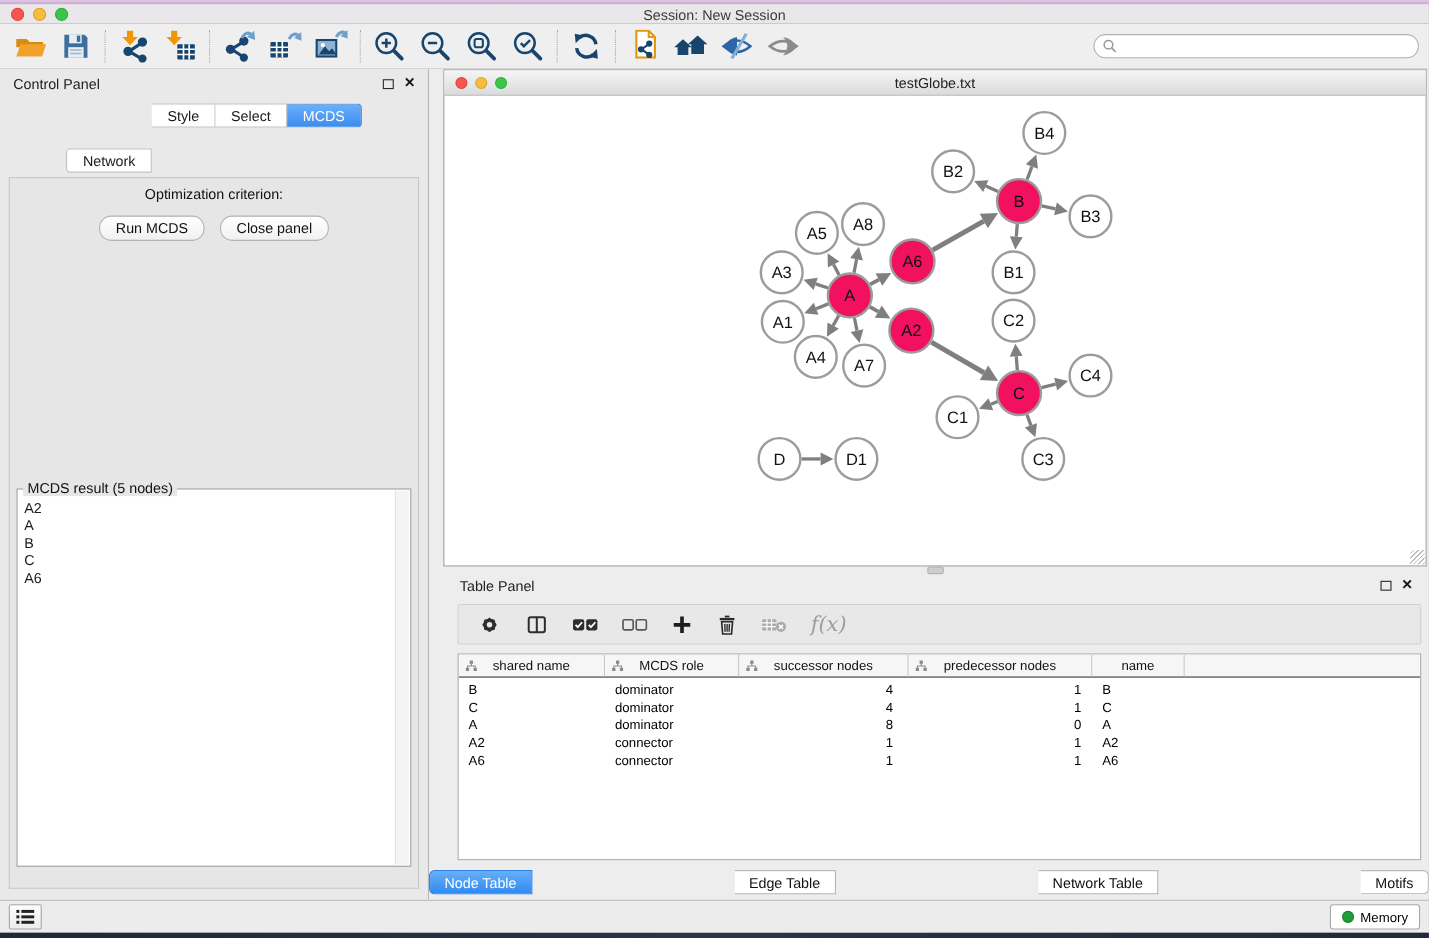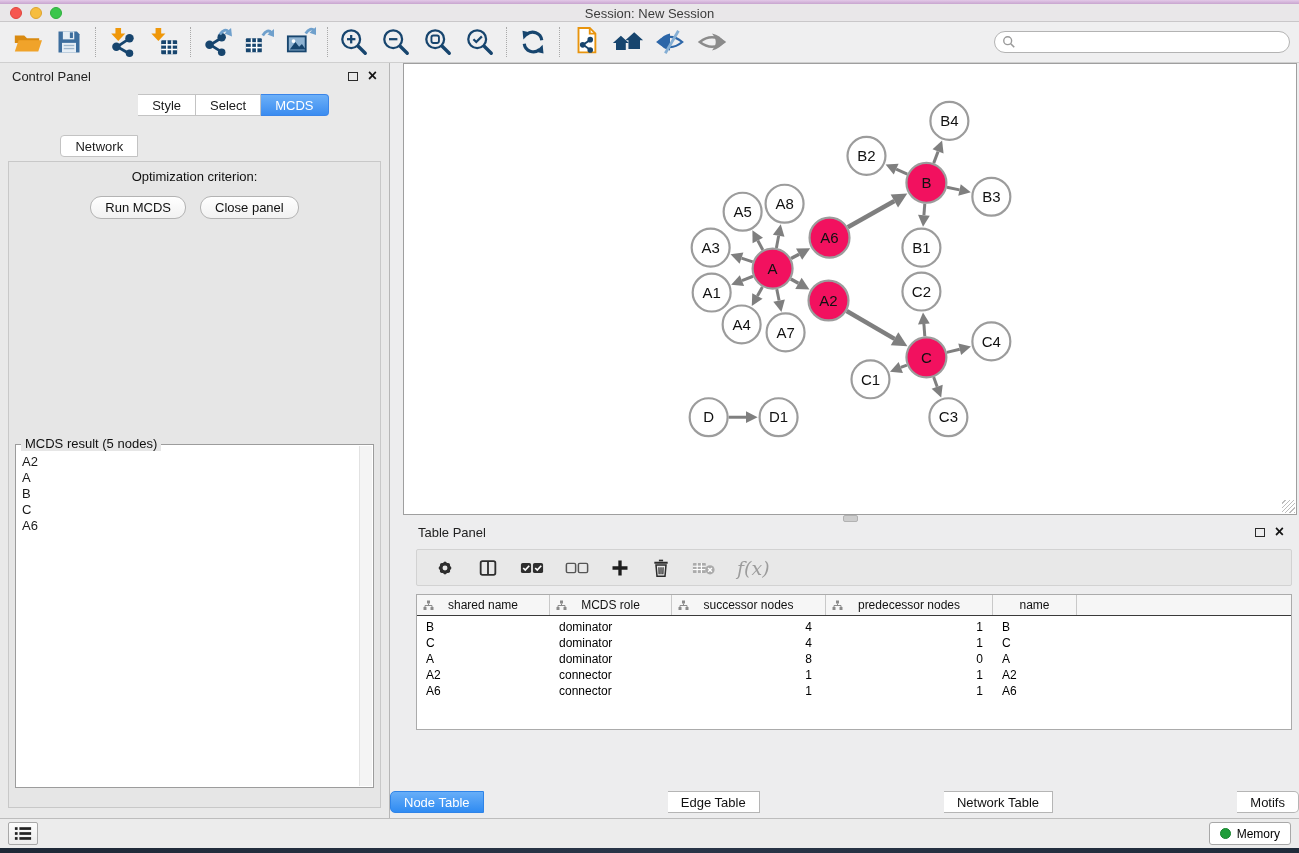--- a/index.html
+++ b/index.html
@@ -90,21 +90,21 @@
                          background:#cdcdcd; border:1px solid #b2b2b2; border-radius:2px; }
 
   
   .tpanel { position:absolute; top:457px; left:0; right:0; bottom:0; }
   .tp-head { height:24px; display:flex; align-items:center; padding:0 15px 0 28px; }
   .tp-head .ptitle { flex:1; font-size:13px; color:#222; }
   .tp-toolbar { margin:5px 7px 0 26px; height:37px; background:#e8e8e8; border:1px solid #d2d2d2;
                 border-radius:2px; display:flex; align-items:center; gap:21px; padding-left:17px; }
   .tp-tool { background:none; border:none; display:flex; align-items:center; }
   .fx-label { font-family:"DejaVu Serif", serif; font-style:italic; font-size:19px; color:#9c9c9c; }
-  .tp-table { margin:8px 7px 0 26px; height:136px; background:#fff; border:1px solid #ababab;
+  .tp-table { margin:8px 7px 0 26px; height:188px; background:#fff; border:1px solid #ababab;
               overflow:hidden; }
   .thead { display:flex; height:21px; background:#f6f6f6; border-bottom:1px solid #3a3a3a; }
   .th { position:relative; display:flex; align-items:center; justify-content:center;
         border-right:1px solid #c9c9c9; font-size:12px; color:#111; }
   .th .hicon { position:absolute; left:6px; top:5px; }
   .tbody { padding-top:3px; }
   .tr { display:flex; height:16px; align-items:center; }
   .td { font-size:12px; color:#000; white-space:nowrap; }
   .w0{width:133px}.w1{width:122px}.w2{width:154px}.w3{width:167px}.w4{width:84px}
   .a-l{padding-left:9px}.a-r2{text-align:right;padding-right:14px}.a-r3{text-align:right;padding-right:10px}
@@ -336,20 +336,28 @@
               <div class="list-item">A6</div>
             </div>
           <div class="vscroll"></div>
         </div>
       </div>
     </div>
 
     <div class="right">
 
       <div class="net-window">
+        <div class="nw-titlebar">
+          <div class="nw-lights">
+            <span class="light red"></span>
+            <span class="light yellow"></span>
+            <span class="light green"></span>
+          </div>
+          <span>testGlobe.txt</span>
+        </div>
         <div class="nw-canvas">
           <svg viewBox="0 0 893 427" preserveAspectRatio="none">
               <g>
                 <line x1="349.4581150143549" y1="188.68861048615543" x2="338.3364500253347" y2="193.06434753101584" stroke="#7f7f7f" stroke-width="3"></line>
                 <polygon points="327.5418849856451,197.31138951384457 336.1763166030339,187.57400841600128 340.49658344763554,198.5546866460304" fill="#7f7f7f"></polygon>
               </g>
               <g>
                 <line x1="349.10996391181595" y1="174.26305229271185" x2="337.8769131654667" y2="170.45830929798066" stroke="#7f7f7f" stroke-width="3"></line>
                 <polygon points="326.89003608818405,166.73694770728815 339.76967466418097,164.87015630177657 335.98415166675244,176.04646229418475" fill="#7f7f7f"></polygon>
               </g>

